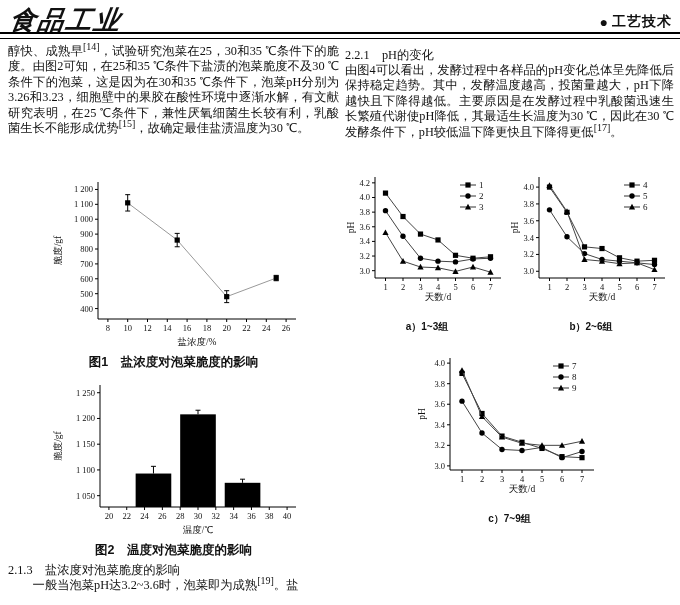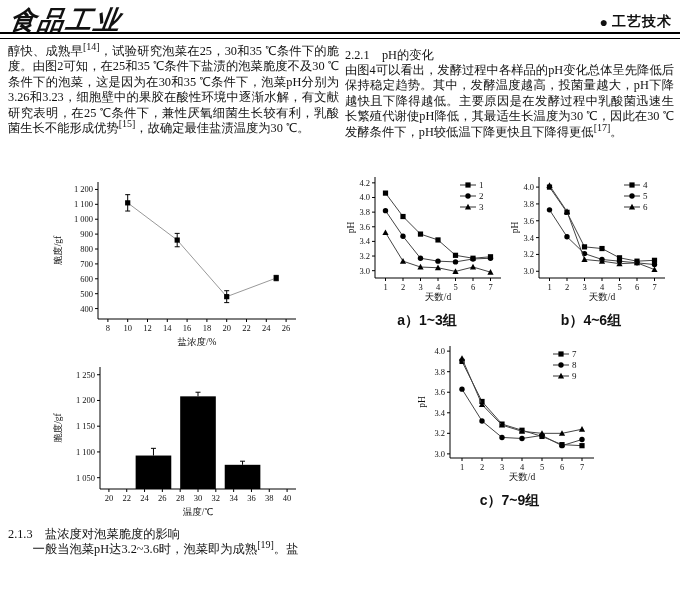--- a/index.html
+++ b/index.html
@@ -13,21 +13,21 @@
         border-top:2.5px solid #000;border-bottom:1.5px solid #000;}
   .col{position:absolute;top:44px;}
   .col-left{left:8px;width:331px;}
   .col-right{left:345px;width:329px;}
   p.body{font-size:12.3px;line-height:15.4px;text-align:justify;margin:0;}
   .indent{text-indent:2em;}
   sup{font-size:10px;line-height:0;}
   .sec-head{font-size:12.3px;margin:3px 0 0 0;line-height:16px;}
   .fig-cap{font-size:12.5px;font-weight:bold;text-align:center;margin:1px 0 0 0;
         font-family:"Liberation Sans",sans-serif;}
-  .sub-cap{font-size:14px;font-weight:bold;text-align:center;margin:4px;
+  .sub-cap{font-size:10px;font-weight:bold;text-align:center;margin:12px;
         font-family:"Liberation Sans",sans-serif;}
   .fig1-wrap{margin:38px 0 0 44px;}
   .fig2-wrap{margin:8px 0 0 44px;}
   .ph-row{display:flex;margin-top:32px;}
   .ph-cell{width:164px;}
   .ph-c-wrap{width:188px;margin:4px auto 0 auto;}
   svg text{font-family:"Liberation Serif",serif;}
 </style>
 </head>
 <body>
@@ -100,20 +100,21 @@
           <line x1="174.70000000000002" y1="128.6195652173913" x2="174.70000000000002" y2="116.70652173913044" stroke="#000"></line>
           <line x1="172.20000000000002" y1="128.6195652173913" x2="177.20000000000002" y2="128.6195652173913" stroke="#000"></line>
           <line x1="172.20000000000002" y1="116.70652173913044" x2="177.20000000000002" y2="116.70652173913044" stroke="#000"></line>
           <rect x="172.10000000000002" y="120.06304347826088" width="5.2" height="5.2" fill="#000"></rect>
           <line x1="224.20000000000002" y1="106.72934782608695" x2="224.20000000000002" y2="101.36847826086957" stroke="#000"></line>
           <line x1="221.70000000000002" y1="106.72934782608695" x2="226.70000000000002" y2="106.72934782608695" stroke="#000"></line>
           <line x1="221.70000000000002" y1="101.36847826086957" x2="226.70000000000002" y2="101.36847826086957" stroke="#000"></line>
           <rect x="221.60000000000002" y="101.44891304347826" width="5.2" height="5.2" fill="#000"></rect>
         </svg>
     </div>
+    <p class="fig-cap">图1　盐浓度对泡菜脆度的影响</p>
 
     <div class="fig2-wrap">
       <svg width="254" height="158" viewBox="0 0 254 158">
           <line x1="48" y1="6" x2="48" y2="128" stroke="#000" stroke-width="1"></line>
           <line x1="48" y1="128" x2="244" y2="128" stroke="#000" stroke-width="1"></line>
           <line x1="56.90909090909091" y1="128" x2="56.90909090909091" y2="131" stroke="#000"></line>
           <text x="56.90909090909091" y="140" text-anchor="middle" font-size="8.5" fill="#111">20</text>
           <line x1="74.72727272727272" y1="128" x2="74.72727272727272" y2="131" stroke="#000"></line>
           <text x="74.72727272727272" y="140" text-anchor="middle" font-size="8.5" fill="#111">22</text>
           <line x1="92.54545454545455" y1="128" x2="92.54545454545455" y2="131" stroke="#000"></line>
@@ -150,20 +151,21 @@
           <line x1="101.45454545454545" y1="94.54008438818565" x2="101.45454545454545" y2="87.33333333333334" stroke="#000"></line>
           <line x1="98.95454545454545" y1="87.33333333333334" x2="103.95454545454545" y2="87.33333333333334" stroke="#000"></line>
           <rect x="128.1818181818182" y="35.341772151898724" width="35.63636363636363" height="92.65822784810128" fill="#000000"></rect>
           <line x1="146" y1="35.341772151898724" x2="146" y2="31.223628691983123" stroke="#000"></line>
           <line x1="143.5" y1="31.223628691983123" x2="148.5" y2="31.223628691983123" stroke="#000"></line>
           <rect x="172.72727272727275" y="103.80590717299577" width="35.63636363636363" height="24.194092827004226" fill="#000000"></rect>
           <line x1="190.54545454545456" y1="103.80590717299577" x2="190.54545454545456" y2="100.20253164556962" stroke="#000"></line>
           <line x1="188.04545454545456" y1="100.20253164556962" x2="193.04545454545456" y2="100.20253164556962" stroke="#000"></line>
         </svg>
     </div>
+    <p class="fig-cap">图2　温度对泡菜脆度的影响</p>
 
     <p class="sec-head">2.1.3　盐浓度对泡菜脆度的影响</p>
     <p class="body indent"><span>一般当泡菜pH达3.2~3.6时，泡菜即为成熟</span><sup>[19]</sup><span>。盐</span></p>
   </div>
 
   <div class="col col-right">
     <p class="sec-head">2.2.1　pH的变化</p>
     <p class="body"><span>由图4可以看出，发酵过程中各样品的pH变化总体呈先降低后保持稳定趋势。其中，发酵温度越高，投菌量越大，pH下降越快且下降得越低。主要原因是在发酵过程中乳酸菌迅速生长繁殖代谢使pH降低，其最适生长温度为30 ℃，因此在30 ℃发酵条件下，pH较低温下降更快且下降得更低</span><sup>[17]</sup><span>。</span></p>
 
     <div class="ph-row">
@@ -296,21 +298,21 @@
             <line x1="115" y1="13" x2="131" y2="13" stroke="#333"></line>
             <rect x="120.4" y="10.4" width="5.2" height="5.2" fill="#000"></rect>
             <text x="134" y="16" text-anchor="start" font-size="9" fill="#111">4</text>
             <line x1="115" y1="24" x2="131" y2="24" stroke="#333"></line>
             <circle cx="123" cy="24" r="2.7" fill="#000"></circle>
             <text x="134" y="27" text-anchor="start" font-size="9" fill="#111">5</text>
             <line x1="115" y1="35" x2="131" y2="35" stroke="#333"></line>
             <path d="M123 31.8L126.1 37.5L119.9 37.5Z" fill="#000"></path>
             <text x="134" y="38" text-anchor="start" font-size="9" fill="#111">6</text>
           </svg>
-        <p class="sub-cap">b）4~6组</p>
+        <p class="sub-cap">b）2~6组</p>
       </div>
     </div>
     <div class="ph-c-wrap">
       <svg width="188" height="146" viewBox="0 0 188 146">
           <line x1="34" y1="8" x2="34" y2="120" stroke="#000" stroke-width="1"></line>
           <line x1="34" y1="120" x2="178" y2="120" stroke="#000" stroke-width="1"></line>
           <line x1="46" y1="120" x2="46" y2="123" stroke="#000"></line>
           <text x="46" y="132" text-anchor="middle" font-size="8.5" fill="#111">1</text>
           <line x1="66" y1="120" x2="66" y2="123" stroke="#000"></line>
           <text x="66" y="132" text-anchor="middle" font-size="8.5" fill="#111">2</text>

